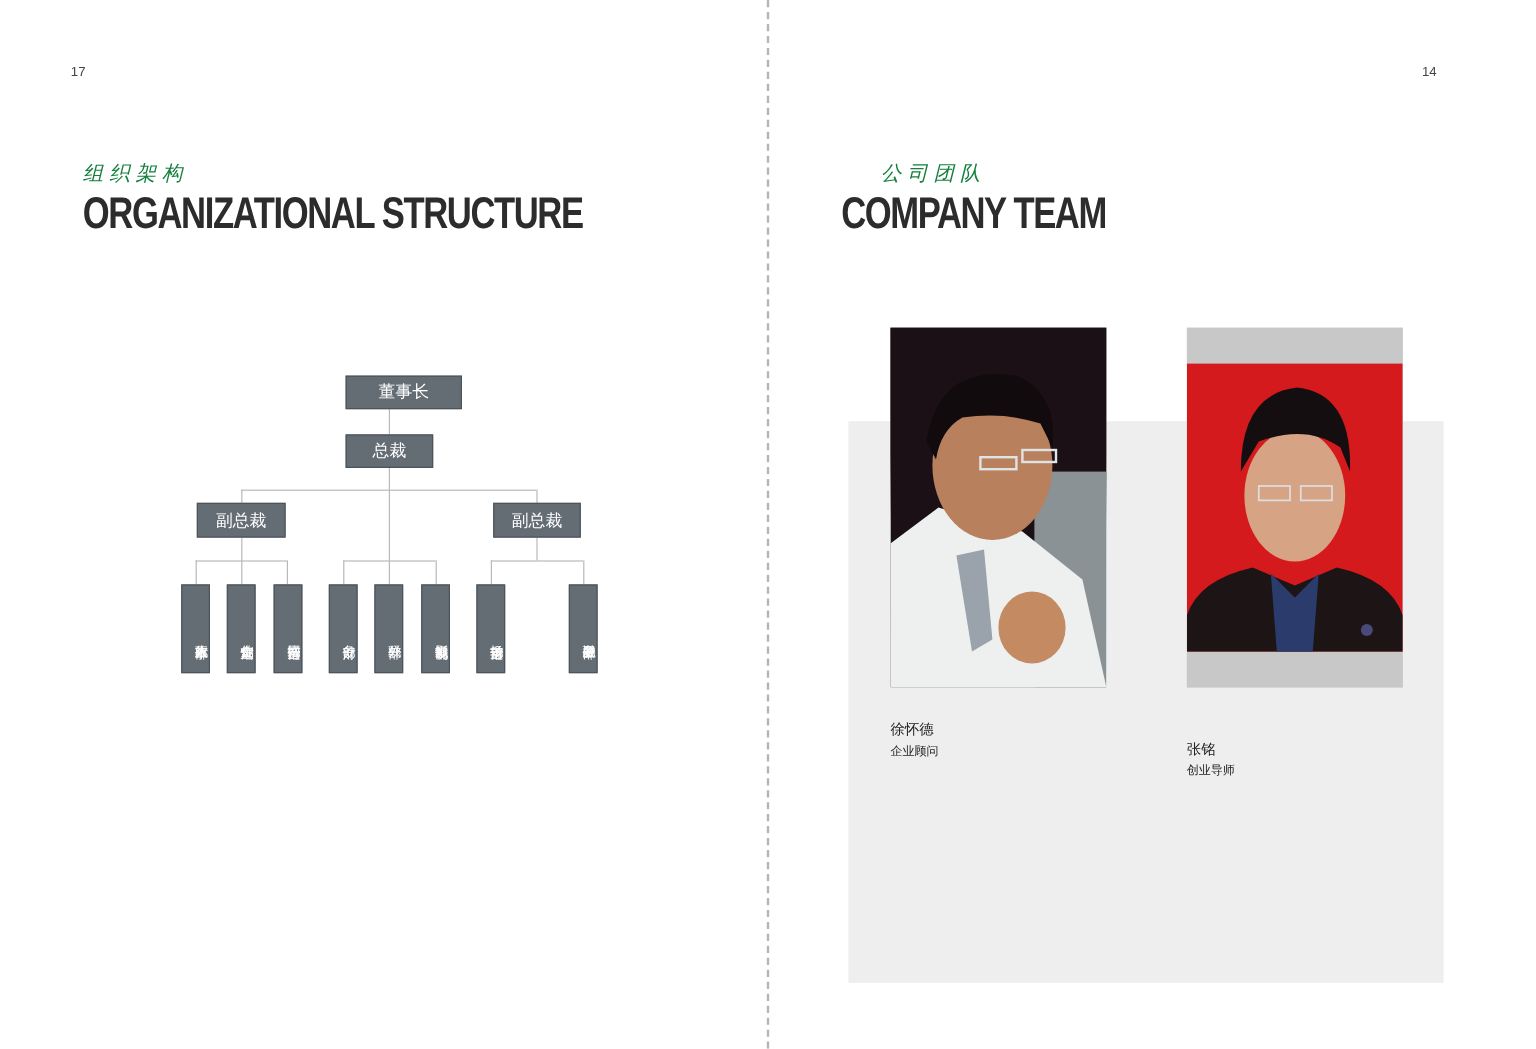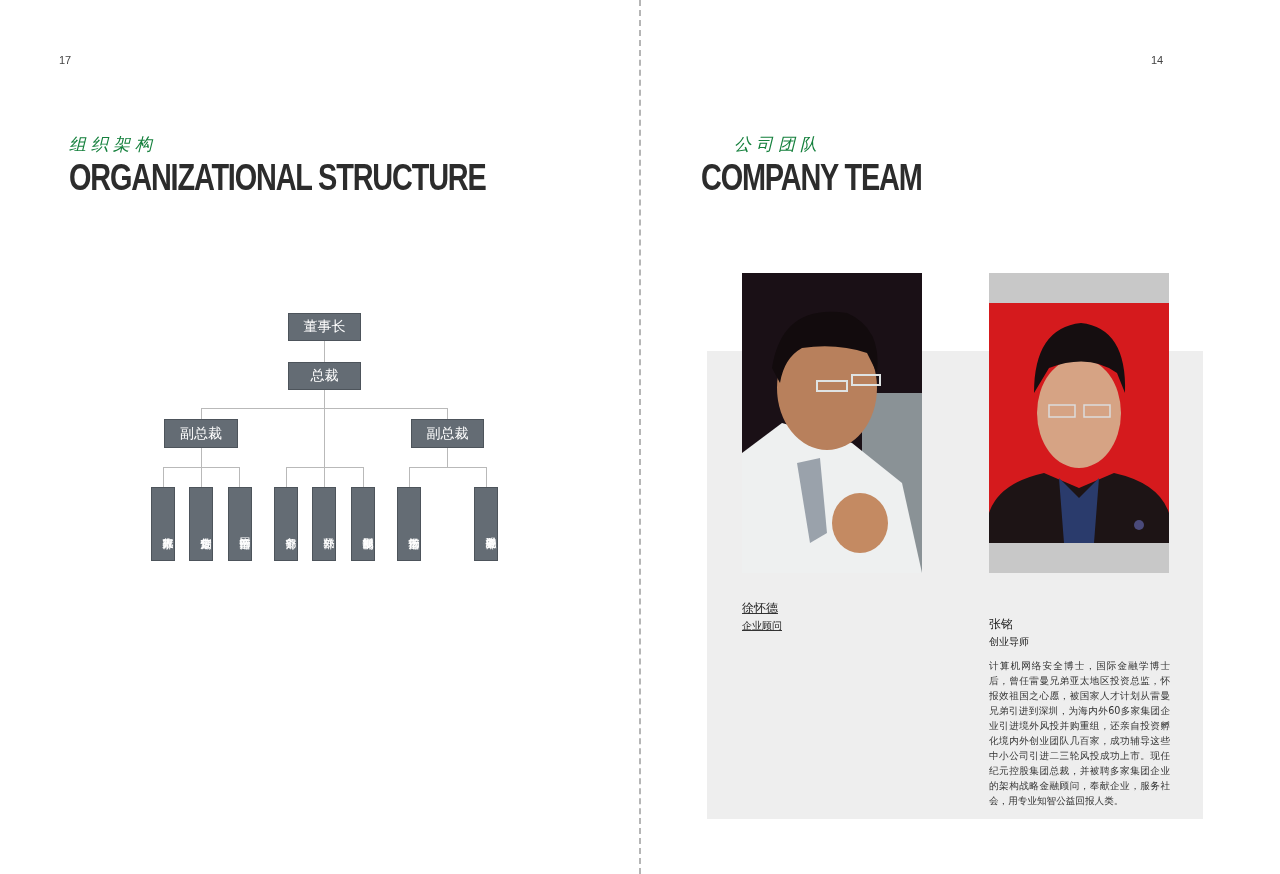--- a/index.html
+++ b/index.html
@@ -52,21 +52,21 @@
 
   <div class="ln" style="left:286px;top:467px;width:77px;height:1px;"></div>
   <div class="ln" style="left:286px;top:467px;width:1px;height:20px;"></div>
   <div class="ln" style="left:363px;top:467px;width:1px;height:20px;"></div>
 
   <div class="ln" style="left:447px;top:448px;width:1px;height:19px;"></div>
   <div class="ln" style="left:409px;top:467px;width:77px;height:1px;"></div>
   <div class="ln" style="left:409px;top:467px;width:1px;height:20px;"></div>
   <div class="ln" style="left:486px;top:467px;width:1px;height:20px;"></div>
 
-  <div class="node" style="left:288px;top:313px;width:73px;height:28px;">董事长</div>
+  <div class="node" style="left:288px;top:313px;width:97px;height:28px;">董事长</div>
   <div class="node" style="left:288px;top:362px;width:73px;height:28px;">总裁</div>
   <div class="node" style="left:164px;top:419px;width:74px;height:29px;">副总裁</div>
   <div class="node" style="left:411px;top:419px;width:73px;height:29px;">副总裁</div>
 
   <div class="dept" style="left:151px;top:487px;width:24px;height:74px;">
       <span>行政人事部</span>
     </div>
   <div class="dept" style="left:189px;top:487px;width:24px;height:74px;">
       <span>企划宣传部</span>
     </div>
@@ -85,21 +85,21 @@
     </div>
 
   <div class="dept" style="left:397px;top:487px;width:24px;height:74px;">
       <span>市场运营部</span>
     </div>
   <div class="dept" style="left:474px;top:487px;width:24px;height:74px;">
       <span>融资服务部</span>
     </div>
 </div>
 
-<div class="abs page-num" style="left:1151px;top:54px;">14</div>
+<div class="abs page-num" style="left:1185px;top:54px;">14</div>
 <div class="abs cn-title" style="left:734px;top:133px;">公司团队</div>
 <div class="abs en-title" style="left:701px;top:159px;">COMPANY TEAM</div>
 
 <div class="panel"></div>
 
 <div class="photo" style="left:742px;top:273px;width:180px;height:300px;background:linear-gradient(180deg,#140a10 0%,#241820 35%,#cfd3d6 55%,#e9ecee 100%);">
   <svg width="180" height="300" viewBox="0 0 180 300">
     <rect x="0" y="0" width="180" height="300" fill="#1a1016"></rect>
     <rect x="120" y="120" width="60" height="180" fill="#8a9296"></rect>
     <path d="M0 180 L40 150 L110 170 L160 210 L180 300 L0 300 Z" fill="#eef0f0"></path>
@@ -119,22 +119,21 @@
     <path d="M0 240 Q10 210 55 200 L90 215 L125 200 Q170 210 180 240 L180 270 L0 270 Z" fill="#1d1415"></path>
     <path d="M70 205 L90 225 L110 205 L105 270 L75 270 Z" fill="#2a3b6c"></path>
     <ellipse cx="90" cy="140" rx="42" ry="55" fill="#d6a384"></ellipse>
     <path d="M45 120 Q45 55 92 50 Q138 55 136 120 L128 100 Q100 80 60 95 Z" fill="#150e10"></path>
     <rect x="60" y="132" width="26" height="12" fill="none" stroke="#dcdcdc" stroke-width="1.5"></rect>
     <rect x="95" y="132" width="26" height="12" fill="none" stroke="#dcdcdc" stroke-width="1.5"></rect>
     <circle cx="150" cy="252" r="5" fill="#4a4a7a"></circle>
   </svg>
 </div>
 
-<div class="abs" style="left:742px;top:600px;width:180px;text-decoration:underline;">
+<div class="abs" style="left:742px;top:600px;width:180px;">
   <div class="name">徐怀德</div>
   <div class="role" style="margin-top:2px;">企业顾问</div>
 </div>
 
 <div class="abs" style="left:989px;top:600px;width:181px;margin-top:16px;">
   <div class="name">张铭</div>
   <div class="role" style="margin-top:2px;">创业导师</div>
-  <div class="bio" style="margin-top:9px;">计算机网络安全博士，国际金融学博士后，曾任雷曼兄弟亚太地区投资总监，怀报效祖国之心愿，被国家人才计划从雷曼兄弟引进到深圳，为海内外60多家集团企业引进境外风投并购重组，还亲自投资孵化境内外创业团队几百家，成功辅导这些中小公司引进二三轮风投成功上市。现任纪元控股集团总裁，并被聘多家集团企业的架构战略金融顾问，奉献企业，服务社会，用专业知智公益回报人类。</div>
 </div>
 
 </body></html>

